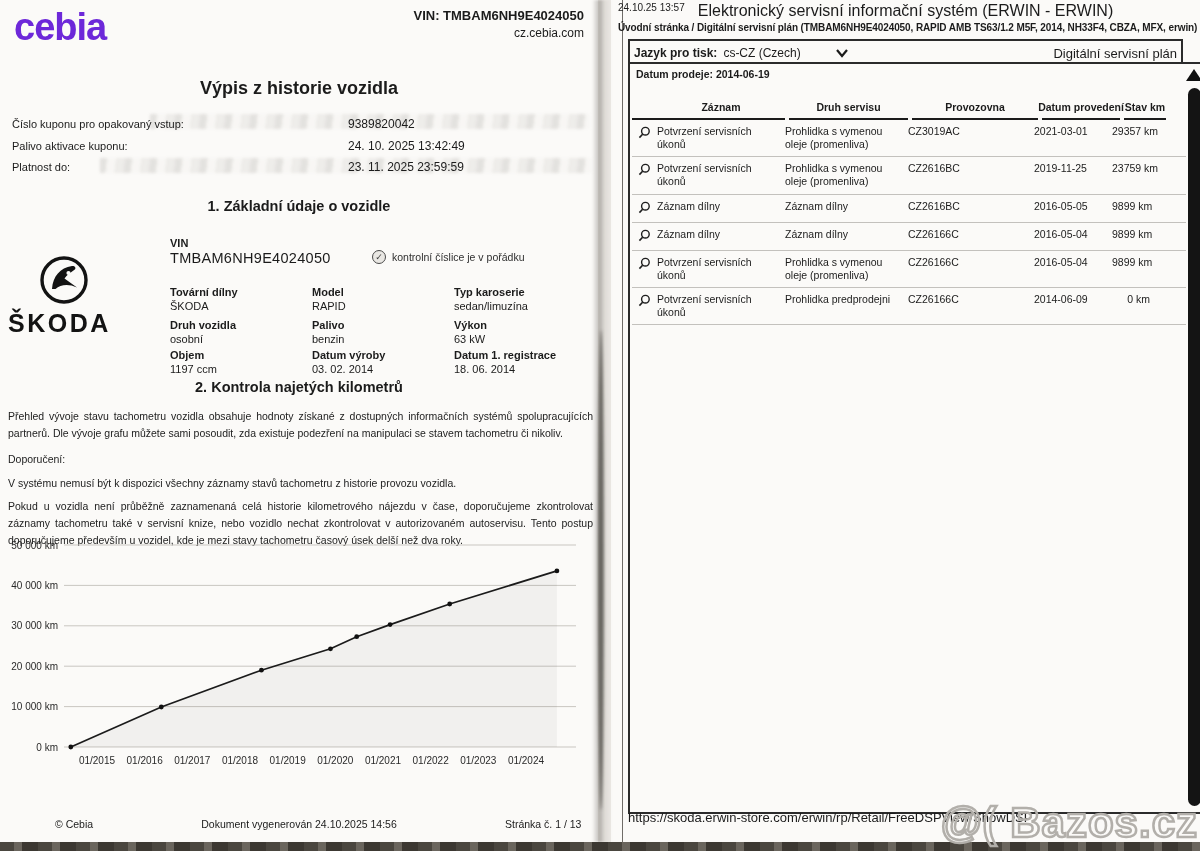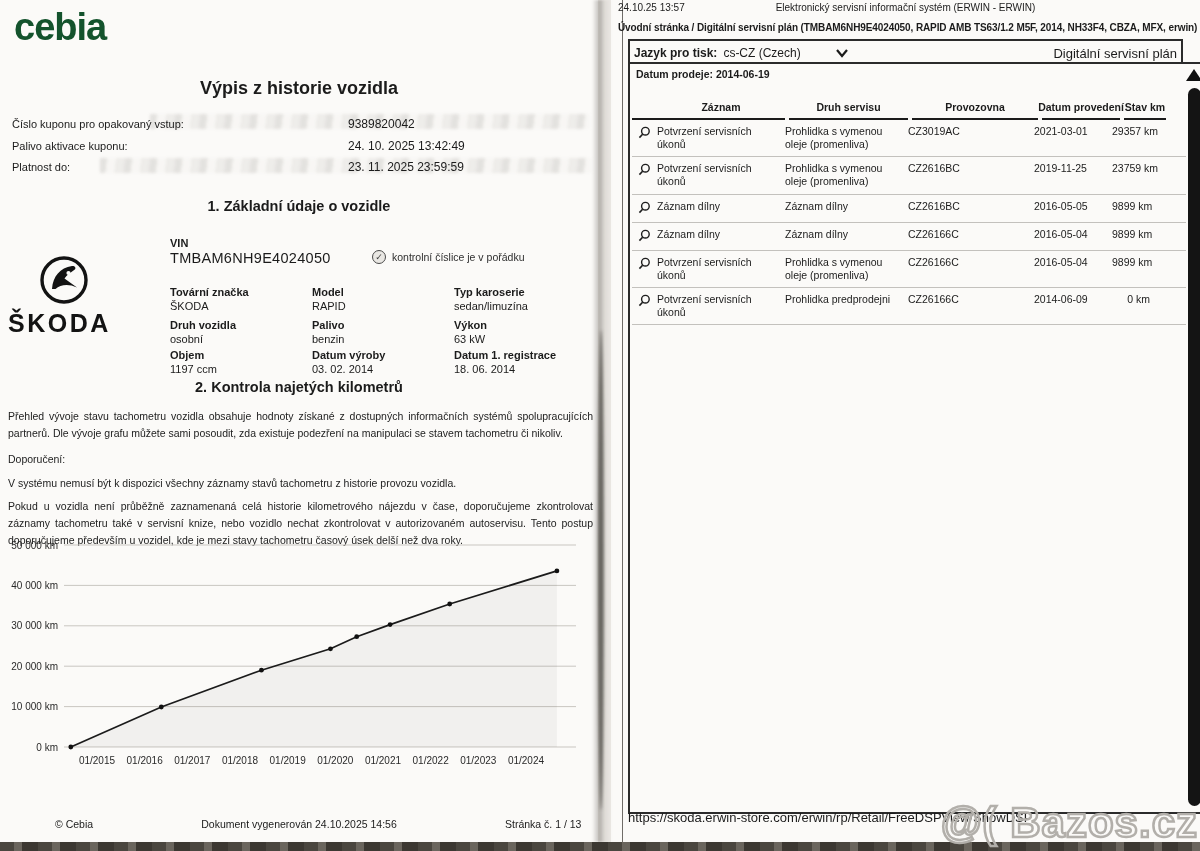--- a/index.html
+++ b/index.html
@@ -4,21 +4,21 @@
 <style>
   * { margin:0; padding:0; box-sizing:border-box; }
   html,body { width:1200px; height:851px; overflow:hidden; background:#ece9e5;
     font-family:"Liberation Sans", sans-serif; color:#1b1b1b; }
   .page { position:absolute; top:0; background:#fbfaf8; }
   .page-left  { left:0; width:598px; height:842px; }
   .page-right { left:611px; width:589px; height:842px; }
 
   
   .cebia-logo { position:absolute; left:14px; top:6px; font-size:38px; font-weight:bold;
-    letter-spacing:-1px; color:#14532d; }
+    letter-spacing:-1px; color:#6d28d9; }
   .vin-block { position:absolute; right:14px; top:8px; text-align:right; }
   .vin-line { font-size:13px; font-weight:bold; }
   .site { font-size:12px; margin-top:3px; }
   .doc-title { position:absolute; left:0; right:0; top:78px; text-align:center;
     font-size:18px; font-weight:bold; }
   .smudge { position:absolute; height:15px; filter:blur(1.5px); opacity:.55;
     background:repeating-linear-gradient(97deg, rgba(110,105,98,.30) 0 7px, rgba(190,185,178,.10) 7px 16px, rgba(140,134,126,.22) 16px 25px); }
   .s1 { left:150px; width:440px; top:114px; }
   .s2 { left:100px; width:492px; top:158px; }
   .coupon-row { position:absolute; left:12px; right:8px; font-size:11px; }
@@ -57,21 +57,21 @@
   .seam-dark { position:absolute; left:598px; top:330px; width:6px; height:480px; z-index:6;
     background:rgba(35,32,28,.55); border-radius:50%/240px; filter:blur(1.5px); }
   .rp-border { position:absolute; left:11px; top:0; width:1px; height:842px; background:#6f6c68; }
   .bottom-edge { position:absolute; left:0; top:842px; width:1200px; height:9px; z-index:40;
     background:repeating-linear-gradient(90deg, #4a463f 0 14px, #6a655d 14px 22px, #3c3832 22px 38px); }
   .watermark { position:absolute; right:2px; bottom:4px; z-index:60; font-size:42px; font-weight:bold;
     letter-spacing:1px; color:transparent; -webkit-text-stroke:2.5px #b2afaa; white-space:nowrap; }
 
   
   .rp-timestamp { position:absolute; left:7px; top:2px; font-size:10px; }
-  .rp-systitle { position:absolute; left:0; right:0; top:2px; text-align:center; font-size:10px; }
+  .rp-systitle { position:absolute; left:0; right:0; top:2px; text-align:center; font-size:16px; }
   .rp-breadcrumb { position:absolute; left:7px; top:22px; font-size:10px; font-weight:bold; white-space:nowrap; letter-spacing:-.1px; }
   .lang-box { position:absolute; left:17px; top:39px; width:555px; height:22px; border:2px solid #2b2b2b;
     display:flex; align-items:center; font-size:12px; padding:12px 4px; background:#fbfaf8; }
   .lang-lbl { font-weight:bold; margin-right:6px; }
   .chev { margin-left:34px; display:inline-flex; }
   .dsp-title { margin-left:auto; font-size:13px; }
   .tbl-box { position:absolute; left:17px; top:62px; width:584px; height:752px; border:2px solid #2b2b2b; background:#fbfaf8;padding-left:48px; }
   .sale-date { position:absolute; left:6px; top:4px; font-size:10.5px; font-weight:bold; }
   .scroll-up { position:absolute; right:8px; top:5px; width:0; height:0;
     border-left:8px solid transparent; border-right:8px solid transparent; border-bottom:12px solid #101010; }
@@ -88,20 +88,24 @@
   .cell.rec { width:128px; } .cell.srv { width:123px; } .cell.wrk { width:126px; }
   .cell.date { width:78px; } .cell.km { width:40px; text-align:right; padding-right:2px; white-space:nowrap; }
   .rp-footer-url { position:absolute; left:17px; top:810px; font-size:13px; }
   .rp-footer-page { position:absolute; left:556px; top:818px; font-size:11px;margin-left:48px; }
 </style>
 </head>
 <body>
 
 <div class="page page-left">
   <div class="cebia-logo">cebia</div>
+  <div class="vin-block">
+    <div class="vin-line">VIN: TMBAM6NH9E4024050</div>
+    <div class="site">cz.cebia.com</div>
+  </div>
   <div class="doc-title">Výpis z historie vozidla</div>
 
   <div class="smudge s1"></div>
   <div class="smudge s2"></div>
   <div class="coupon-row cr1">
     <span>Číslo kuponu pro opakovaný vstup:</span>
     <span class="val">9389820042</span>
   </div>
   <div class="coupon-row cr2">
     <span>Palivo aktivace kuponu:</span>
@@ -124,21 +128,21 @@
   <div class="skoda-wordmark">ŠKODA</div>
 
   <div class="vin-lbl">VIN</div>
   <div class="vin-val">TMBAM6NH9E4024050</div>
   <div class="vin-check">
     <span class="check-circle">✓</span>
     <span>kontrolní číslice je v pořádku</span>
   </div>
 
   <div class="field fc1 fr1">
-    <div class="flbl">Tovární značka</div>
+    <div class="flbl">Tovární dílny</div>
     <div class="fval">ŠKODA</div>
   </div>
   <div class="field fc2 fr1">
     <div class="flbl">Model</div>
     <div class="fval">RAPID</div>
   </div>
   <div class="field fc3 fr1">
     <div class="flbl">Typ karoserie</div>
     <div class="fval">sedan/limuzína</div>
   </div>

